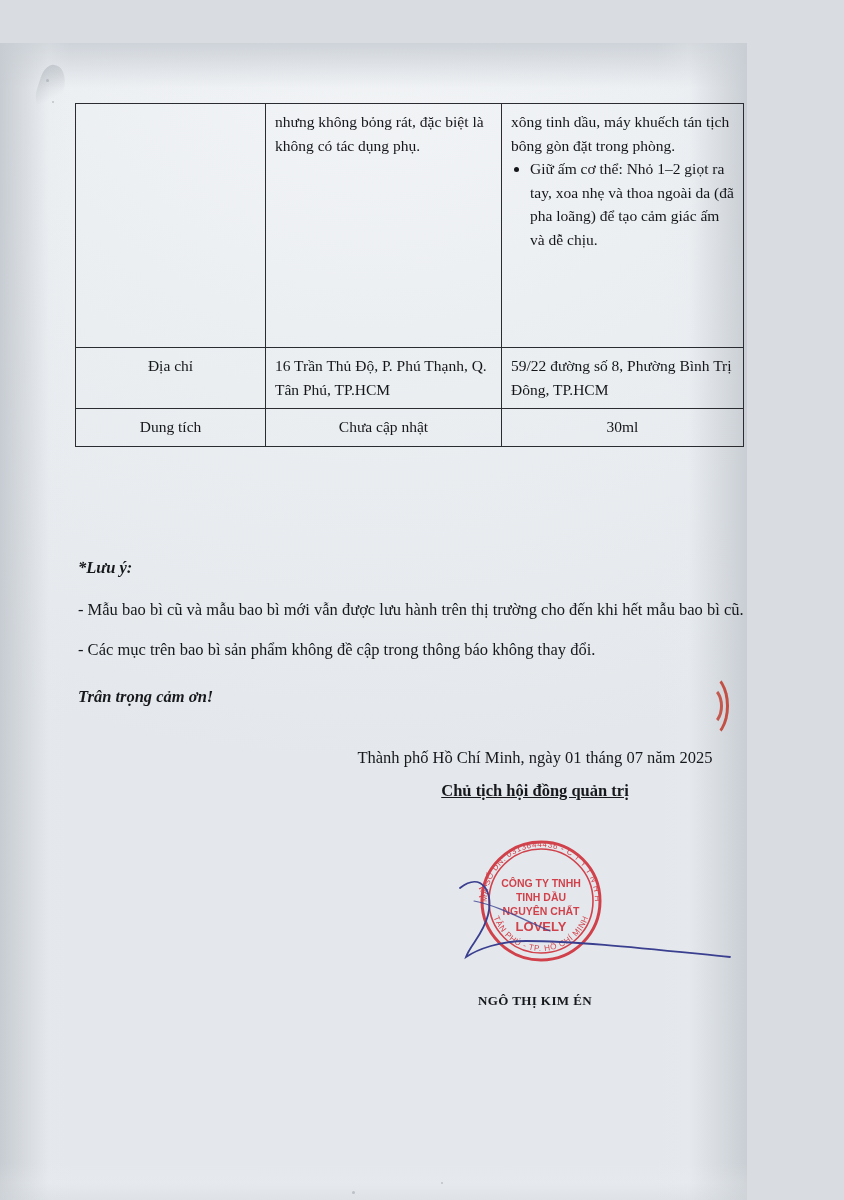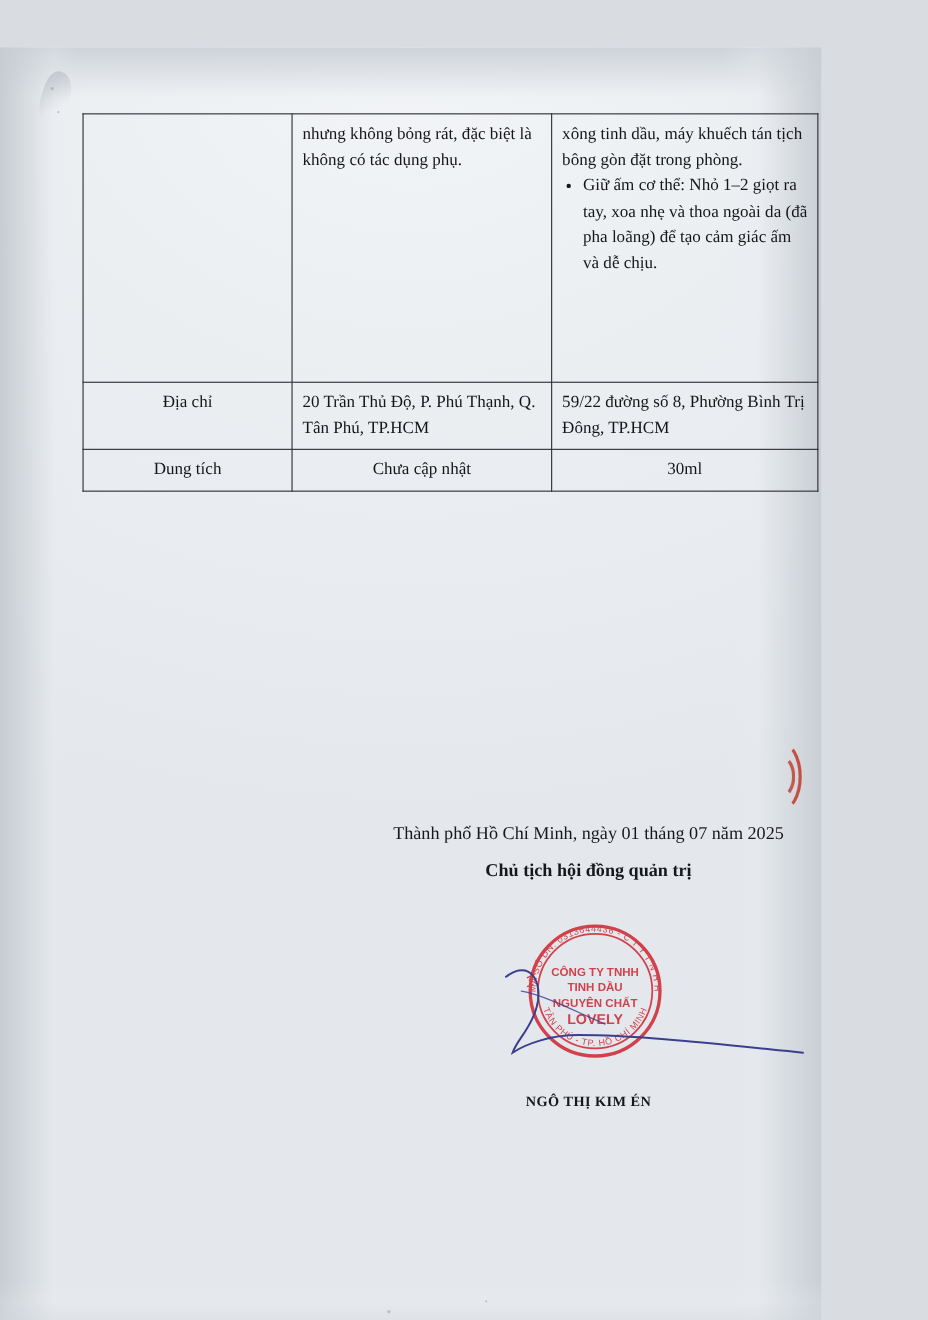--- a/index.html
+++ b/index.html
@@ -135,20 +135,21 @@
     color: #17181c;
   }
   .sign-place {
     font-size: 16.5px;
     margin-bottom: 13px;
     text-align: center;
   }
   .sign-role {
     font-size: 16.5px;
     font-weight: bold;
+    text-decoration: underline;
   }
 
   
   .stamp-wrap {
     position: absolute;
     left: 465px;
     top: 782px;
     width: 152px;
     height: 152px;
     pointer-events: none;
@@ -237,34 +238,40 @@
         <td class="cell-tall">
           <p class="plain-par">xông tinh dầu, máy khuếch tán tịch bông gòn đặt trong phòng.</p>
           <ul class="bullets">
             <li>Giữ ấm cơ thể: Nhỏ 1–2 giọt ra tay, xoa nhẹ và thoa ngoài da (đã pha loãng) để tạo cảm giác ấm và dễ chịu.</li>
           </ul>
         </td>
       </tr>
 
       <tr>
         <td class="cell-label">Địa chỉ</td>
-        <td>20 Trần Thủ Độ, P. Phú Thạnh, Q. Tân Phú, TP.HCM</td>
+        <td>16 Trần Thủ Độ, P. Phú Thạnh, Q. Tân Phú, TP.HCM</td>
         <td>59/22 đường số 8, Phường Bình Trị Đông, TP.HCM</td>
       </tr>
 
 
       <tr>
         <td class="cell-label">Dung tích</td>
         <td class="cell-center">Chưa cập nhật</td>
         <td class="cell-center">30ml</td>
       </tr>
 
     </tbody>
   </table>
 
+  <div class="notes">
+    <div class="notes-title">*Lưu ý:</div>
+    <div class="note-line">- Mẫu bao bì cũ và mẫu bao bì mới vẫn được lưu hành trên thị trường cho đến khi hết mẫu bao bì cũ.</div>
+    <div class="note-line">- Các mục trên bao bì sản phẩm không đề cập trong thông báo không thay đổi.</div>
+    <div class="thanks">Trân trọng cảm ơn!</div>
+  </div>
 
   <div class="sign-block">
     <div class="sign-place">Thành phố Hồ Chí Minh, ngày 01 tháng 07 năm 2025</div>
     <div class="sign-role">Chủ tịch hội đồng quản trị</div>
   </div>
 
   <div class="stamp-wrap">
     <svg class="stamp-svg" width="152" height="152" viewBox="0 0 152 152" xmlns="http://www.w3.org/2000/svg">
       <defs>
         <path id="arcTop" d="M 22,76 A 54,54 0 0 1 130,76"></path>

